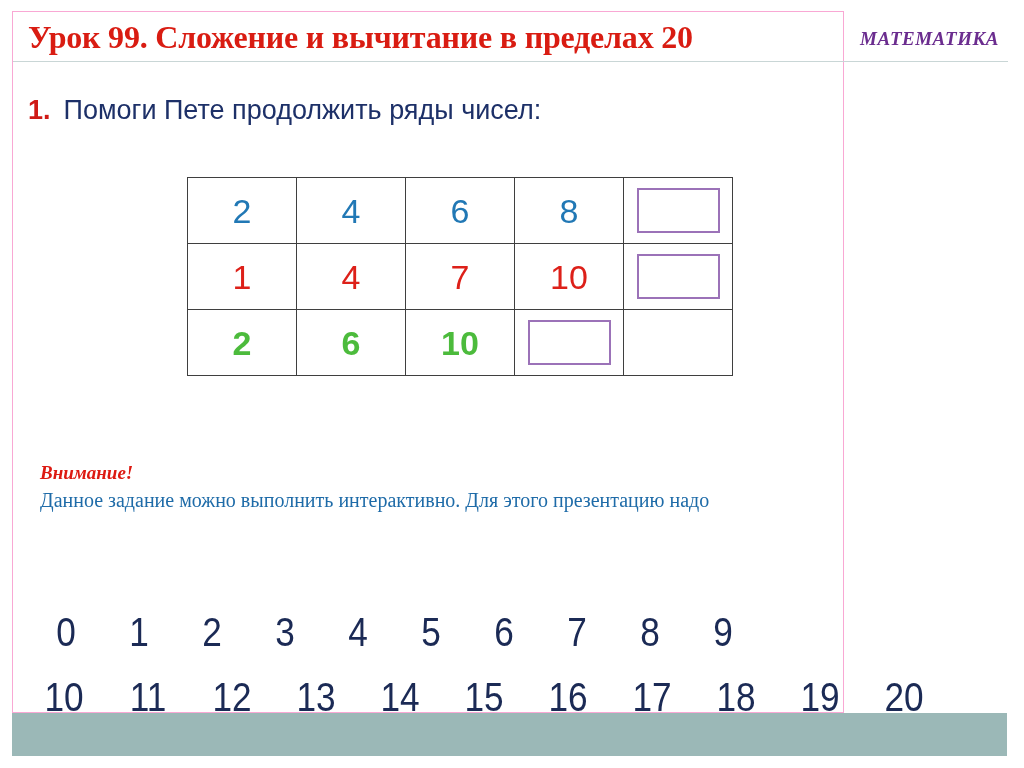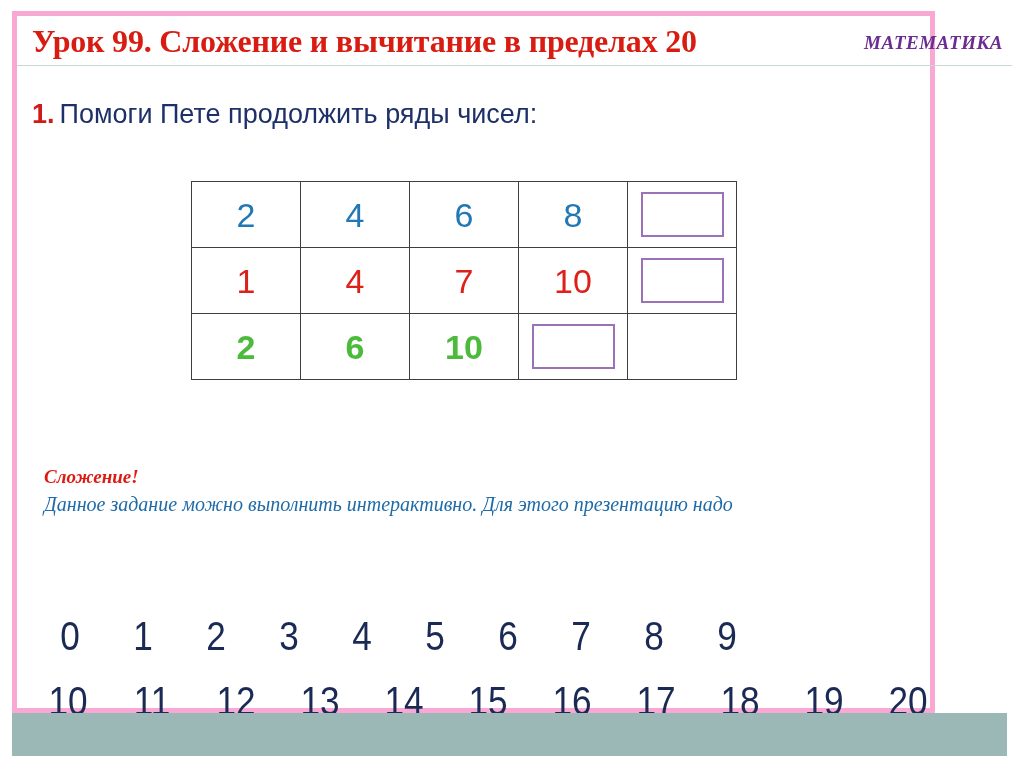--- a/index.html
+++ b/index.html
@@ -14,24 +14,24 @@
     overflow: hidden;
     font-family: "Liberation Sans", sans-serif;
     position: relative;
   }
 
   
   #slide {
     position: absolute;
     left: 12px;
     top: 11px;
-    width: 923px;
+    width: 832px;
     height: 702px;
     background: #ffffff;
-    border: 5px solid #f9a8d4;
+    border: 1px solid #f9a8d4;
     box-sizing: border-box;
   }
 
   #footer-bar {
     position: absolute;
     left: 12px;
     top: 713px;
     width: 995px;
     height: 43px;
     background: #9bb8b7;
@@ -88,21 +88,21 @@
     font-family: "Liberation Sans", sans-serif;
     font-weight: 700;
     font-size: 27px;
     color: #cf1a16;
   }
   #task-text {
     font-family: "Liberation Sans", sans-serif;
     font-weight: 400;
     font-size: 27px;
     color: #1d3068;
-    margin-left: 5px;
+    margin-left: 13px;
   }
 
   
   #number-table {
     position: absolute;
     left: 174px;
     top: 165px;
     border-collapse: collapse;
     table-layout: fixed;
   }
@@ -146,21 +146,20 @@
   #notice-title {
     font-family: "Liberation Serif", serif;
     font-style: italic;
     font-weight: 700;
     font-size: 19px;
     color: #dd1a12;
     margin-bottom: 2px;
   }
   .notice-line {
     font-family: "Liberation Serif", serif;
-    font-style: italic;
     font-weight: 400;
     font-size: 20px;
     color: #1e6ba8;
     line-height: 1.45;
     white-space: nowrap;
   }
 
   
   #numberline-1, #numberline-2 {
     position: absolute;
@@ -227,21 +226,21 @@
         <td><span class="cell-num">10</span></td>
         <td>
             <div class="answer-box"></div>
           </td>
         <td></td>
       </tr>
     </tbody>
   </table>
 
   <div id="notice">
-    <div id="notice-title">Сложение!</div>
+    <div id="notice-title">Внимание!</div>
     <div class="notice-line">Данное задание можно выполнить интерактивно. Для этого презентацию надо</div>
   </div>
 
   <div id="numberline-1">
     <div class="nl-cell">0</div>
     <div class="nl-cell">1</div>
     <div class="nl-cell">2</div>
     <div class="nl-cell">3</div>
     <div class="nl-cell">4</div>
     <div class="nl-cell">5</div>

